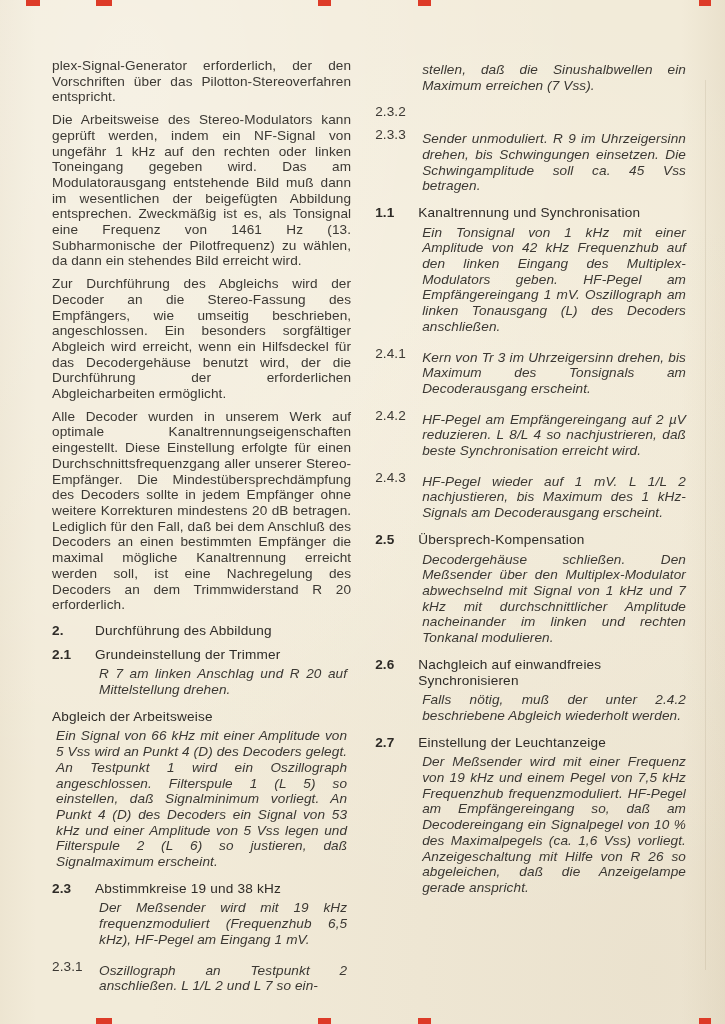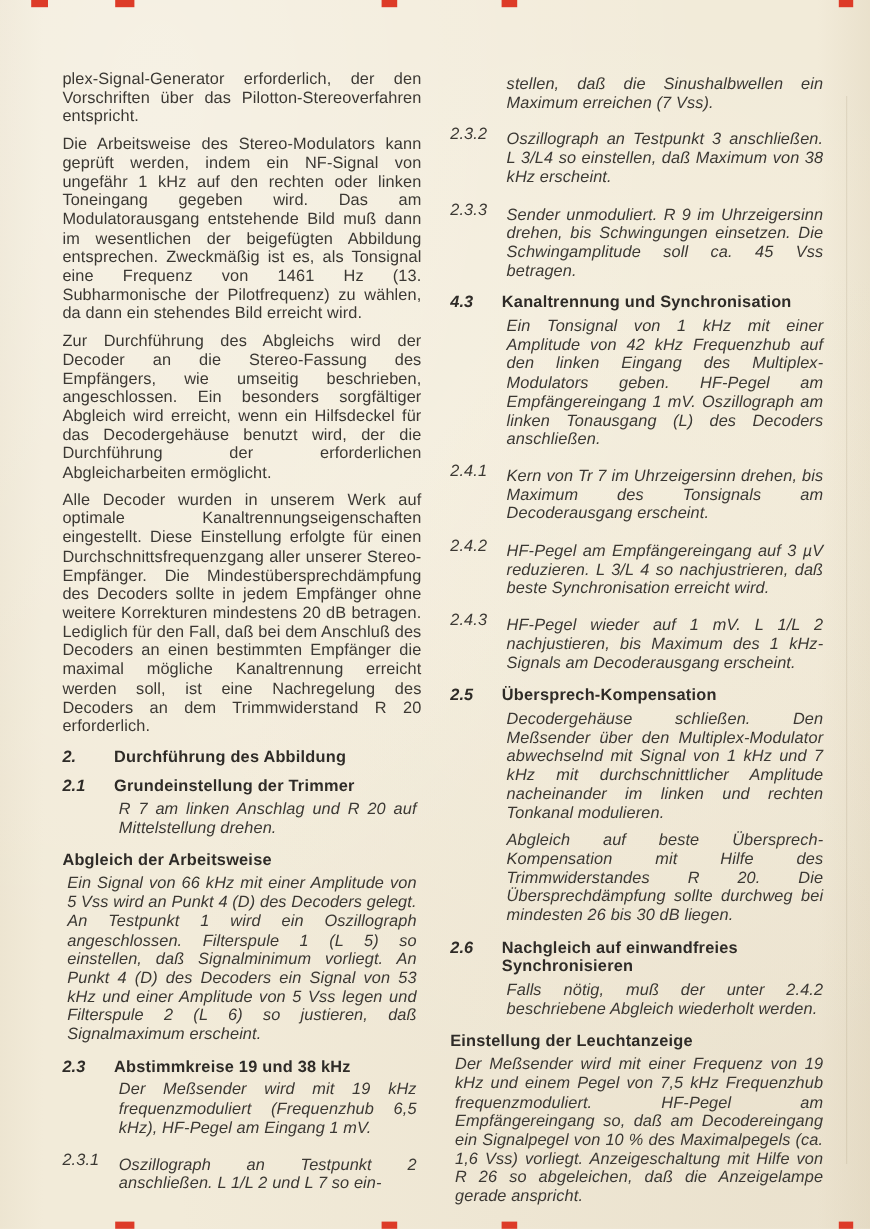--- a/index.html
+++ b/index.html
@@ -45,25 +45,25 @@
   .col-left  { width: 306px; }
   .col-right { width: 322px; }
 
   p.para {
     margin: 0 0 7px 0;
     text-align: justify;
     hyphens: auto;
     overflow-wrap: break-word;
   }
   .section { display: flex; margin: 0 0 7px 0; }
-  .section .num { flex: 0 0 43px; white-space: nowrap; font-style: italic; }
+  .section .num { flex: 0 0 43px; white-space: nowrap; }
   .section.with-heading .num { font-weight: 700; color: var(--heading-ink); }
   .section .txt { flex: 1 1 auto; min-width: 0; }
   .section .heading {
-    font-weight: 700;
+    font-weight: 400;
     color: var(--heading-ink);
     letter-spacing: 0.2px;
     margin: 0 0 1px 0;
   }
   .section p.body {
     margin: 4px;
     text-align: justify;
     hyphens: auto;
     overflow-wrap: break-word;
     font-style: italic;
@@ -137,79 +137,76 @@
 
     <div class="section">
       <div class="num"></div>
       <div class="txt">
         <p class="body">stellen, daß die Sinushalbwellen ein Maximum erreichen (7 Vss).</p>
       </div>
     </div>
 
     <div class="section">
       <div class="num">2.3.2</div>
-      <div class="txt">
-        <p class="body">Oszillograph an Testpunkt 3 anschließen. L 3/L4 so einstellen, daß Maximum von 38 kHz erscheint.</p>
-      </div>
     </div>
 
     <div class="section">
       <div class="num">2.3.3</div>
       <div class="txt">
         <p class="body">Sender unmoduliert. R 9 im Uhrzeigersinn drehen, bis Schwingungen einsetzen. Die Schwingamplitude soll ca. 45 Vss betragen.</p>
       </div>
     </div>
 
     <div class="section with-heading">
-      <div class="num">4.3</div>
+      <div class="num">1.1</div>
       <div class="txt">
         <div class="heading">Kanaltrennung und Synchronisation</div>
         <p class="body">Ein Tonsignal von 1 kHz mit einer Amplitude von 42 kHz Frequenzhub auf den linken Eingang des Multiplex-Modulators geben. HF-Pegel am Empfängereingang 1 mV. Oszillograph am linken Tonausgang (L) des Decoders anschließen.</p>
       </div>
     </div>
 
     <div class="section">
       <div class="num">2.4.1</div>
       <div class="txt">
-        <p class="body">Kern von Tr 7 im Uhrzeigersinn drehen, bis Maximum des Tonsignals am Decoderausgang erscheint.</p>
+        <p class="body">Kern von Tr 3 im Uhrzeigersinn drehen, bis Maximum des Tonsignals am Decoderausgang erscheint.</p>
       </div>
     </div>
 
     <div class="section">
       <div class="num">2.4.2</div>
       <div class="txt">
-        <p class="body">HF-Pegel am Empfängereingang auf 3 µV reduzieren. L 3/L 4 so nachjustrieren, daß beste Synchronisation erreicht wird.</p>
+        <p class="body">HF-Pegel am Empfängereingang auf 2 µV reduzieren. L 8/L 4 so nachjustrieren, daß beste Synchronisation erreicht wird.</p>
       </div>
     </div>
 
     <div class="section">
       <div class="num">2.4.3</div>
       <div class="txt">
         <p class="body">HF-Pegel wieder auf 1 mV. L 1/L 2 nachjustieren, bis Maximum des 1 kHz-Signals am Decoderausgang erscheint.</p>
       </div>
     </div>
 
     <div class="section with-heading">
       <div class="num">2.5</div>
       <div class="txt">
         <div class="heading">Übersprech-Kompensation</div>
         <p class="body">Decodergehäuse schließen. Den Meßsender über den Multiplex-Modulator abwechselnd mit Signal von 1 kHz und 7 kHz mit durchschnittlicher Amplitude nacheinander im linken und rechten Tonkanal modulieren.</p>
-        <p class="body">Abgleich auf beste Übersprech-Kompensation mit Hilfe des Trimmwiderstandes R 20. Die Übersprechdämpfung sollte durchweg bei mindesten 26 bis 30 dB liegen.</p>
       </div>
     </div>
 
     <div class="section with-heading">
       <div class="num">2.6</div>
       <div class="txt">
         <div class="heading">Nachgleich auf einwandfreies Synchronisieren</div>
         <p class="body">Falls nötig, muß der unter 2.4.2 beschriebene Abgleich wiederholt werden.</p>
       </div>
     </div>
 
     <div class="section with-heading">
+      <div class="num">2.7</div>
       <div class="txt">
         <div class="heading">Einstellung der Leuchtanzeige</div>
         <p class="body">Der Meßsender wird mit einer Frequenz von 19 kHz und einem Pegel von 7,5 kHz Frequenzhub frequenzmoduliert. HF-Pegel am Empfängereingang so, daß am Decodereingang ein Signalpegel von 10 % des Maximalpegels (ca. 1,6 Vss) vorliegt. Anzeigeschaltung mit Hilfe von R 26 so abgeleichen, daß die Anzeigelampe gerade anspricht.</p>
       </div>
     </div>
 
   </div>
 </main>
 
 </body></html>

